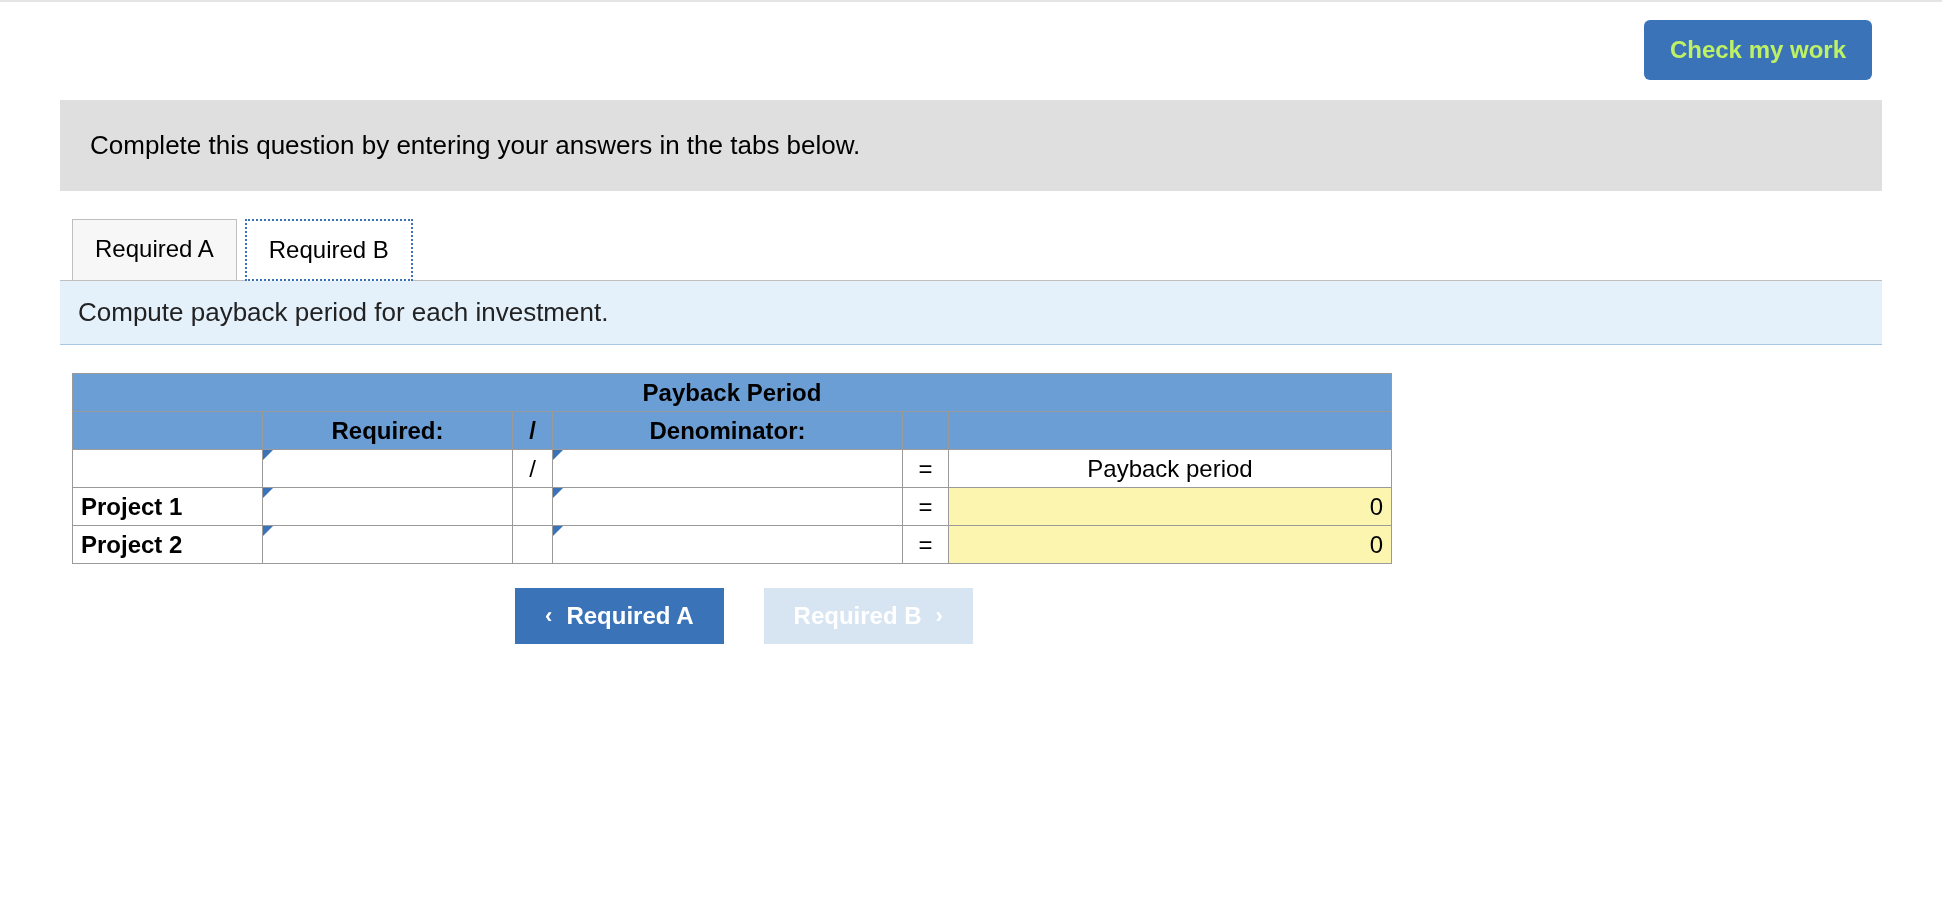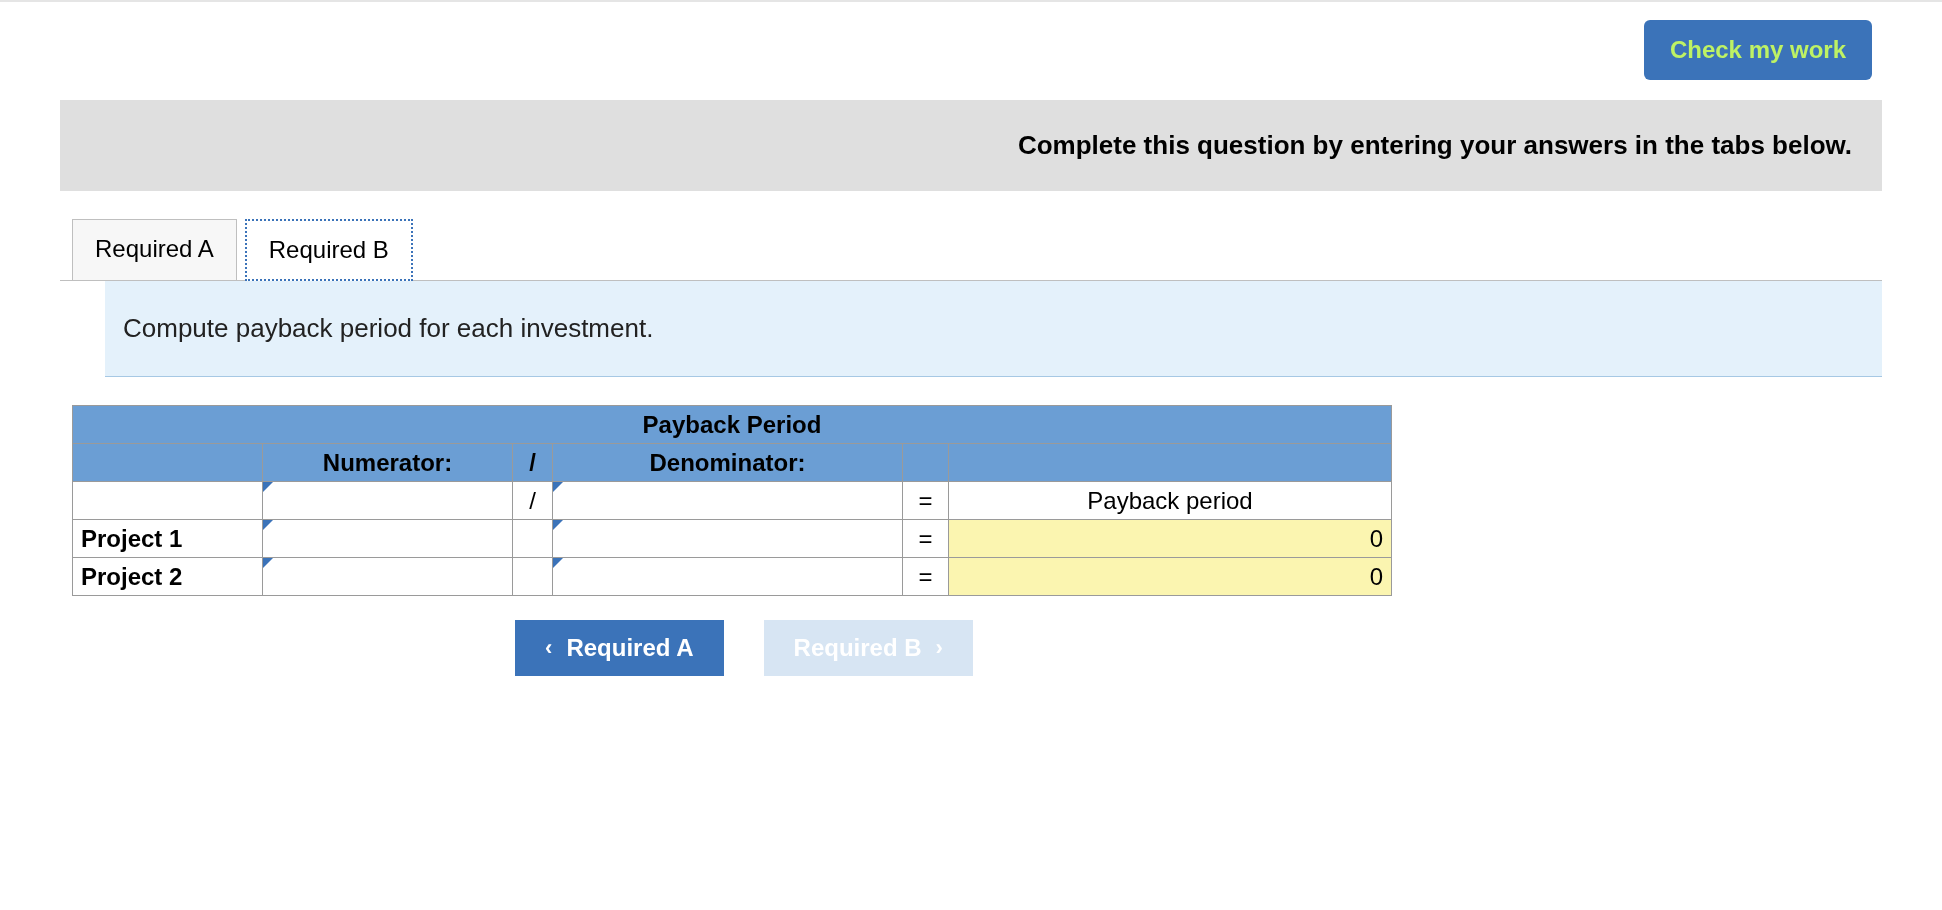--- a/index.html
+++ b/index.html
@@ -30,23 +30,22 @@
     padding: 16px 26px;
     cursor: pointer;
   }
   .content {
     padding: 0 60px;
   }
   .instruction-bar {
     background: #dfdfdf;
     padding: 30px 30px;
     font-size: 26px;
-    font-weight: bold;
+    font-weight: normal;
     margin-bottom: 28px;
-    text-align: right;
   }
   .tabs {
     display: flex;
     border-bottom: 1px solid #bfbfbf;
     padding-left: 12px;
   }
   .tab {
     padding: 15px 22px;
     font-size: 24px;
     cursor: pointer;
@@ -57,24 +56,23 @@
     background: #f7f7f7;
     border: 1px solid #bfbfbf;
   }
   .tab.active {
     background: #fff;
     border: 2px dotted #3b73b9;
   }
   .panel-heading {
     background: #e4f1fb;
     border-bottom: 1px solid #a6c8e4;
-    padding: 32px 18px;
+    padding: 16px 18px;
     font-size: 26px;
     color: #222;
-    margin-left: 45px;
   }
   .table-wrap {
     padding: 28px 12px 0 12px;
   }
   table.payback {
     border-collapse: collapse;
     width: 1320px;
     border-radius: 8px;
   }
   table.payback td, table.payback th {
@@ -162,21 +160,21 @@
     <div class="panel-heading">Compute payback period for each investment.</div>
 
     <div class="table-wrap">
       <table class="payback">
         <tbody>
             <tr>
           <td class="hdr-blue" colspan="7">Payback Period</td>
         </tr>
         <tr>
           <td class="hdr-blue label-col"></td>
-          <td class="hdr-blue num-col">Numerator:</td>
+          <td class="hdr-blue num-col">Required:</td>
           <td class="hdr-blue slash-col">/</td>
           <td class="hdr-blue den-col">Denominator:</td>
           <td class="hdr-blue cell-eq"></td>
           <td class="hdr-blue" colspan="2"></td>
         </tr>
         <tr>
           <td class="cell-white label-col"></td>
           <td class="input-cell num-col"></td>
           <td class="cell-white slash-col">/</td>
           <td class="input-cell den-col"></td>

